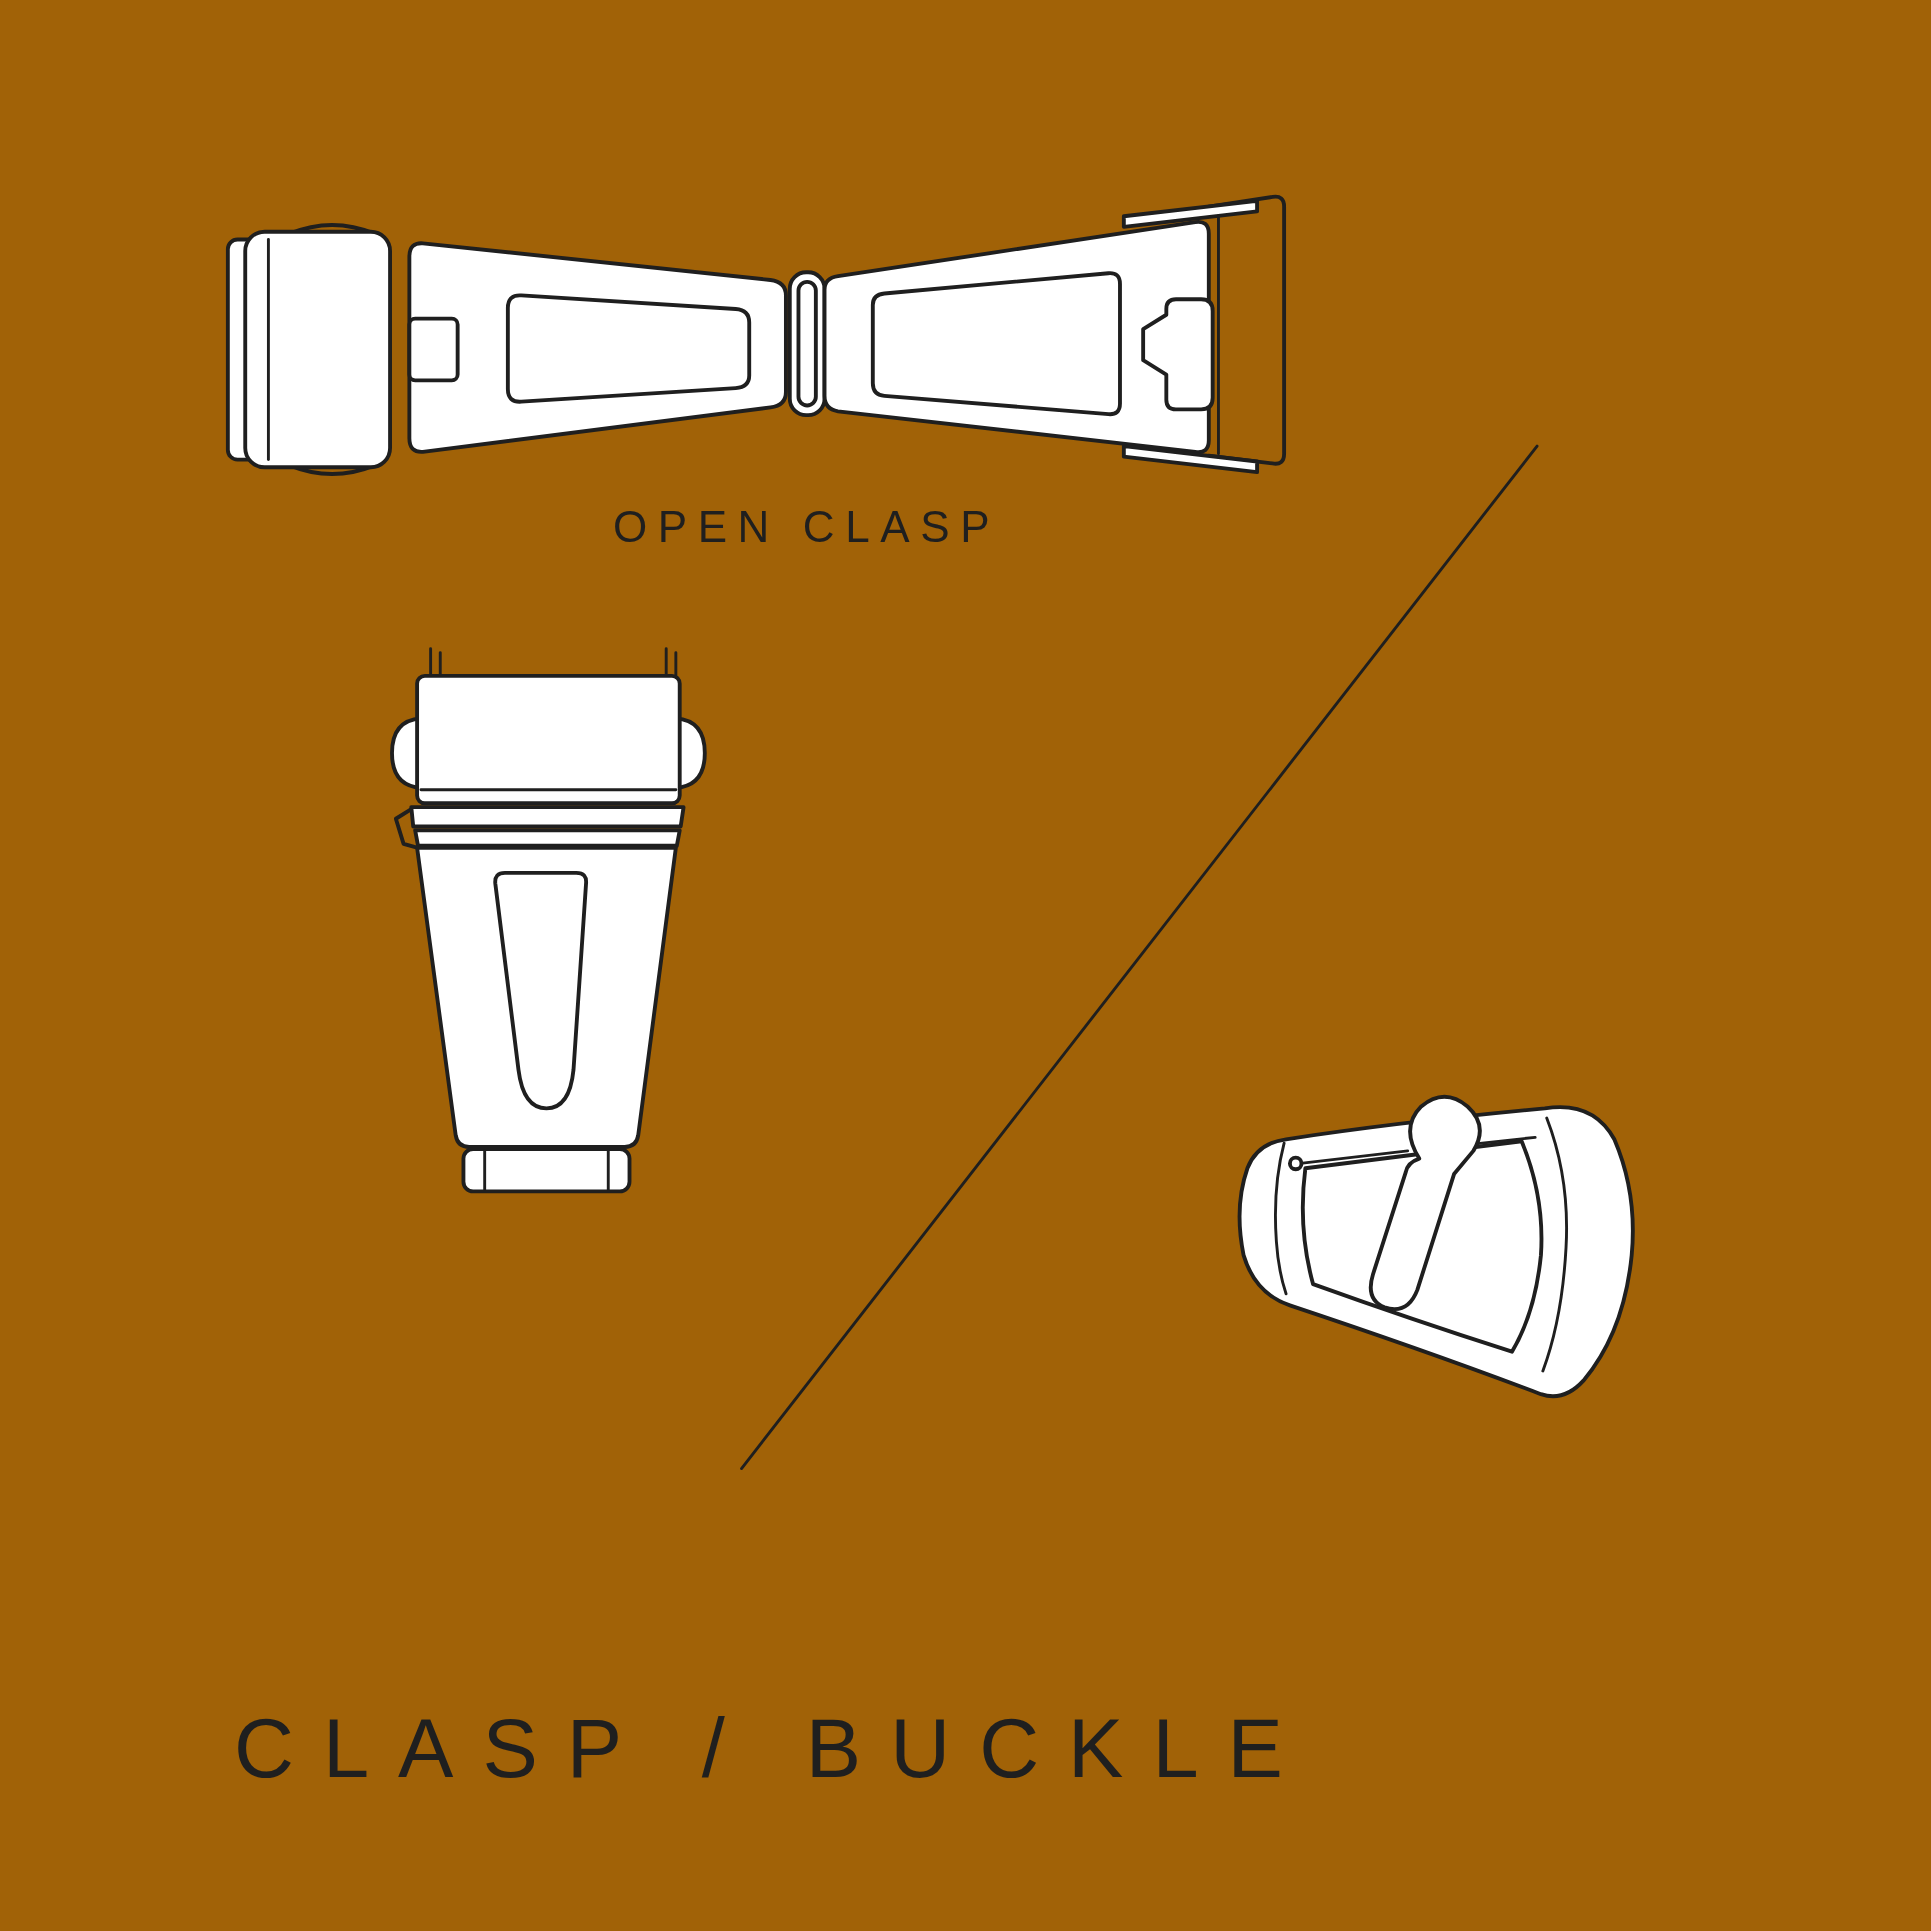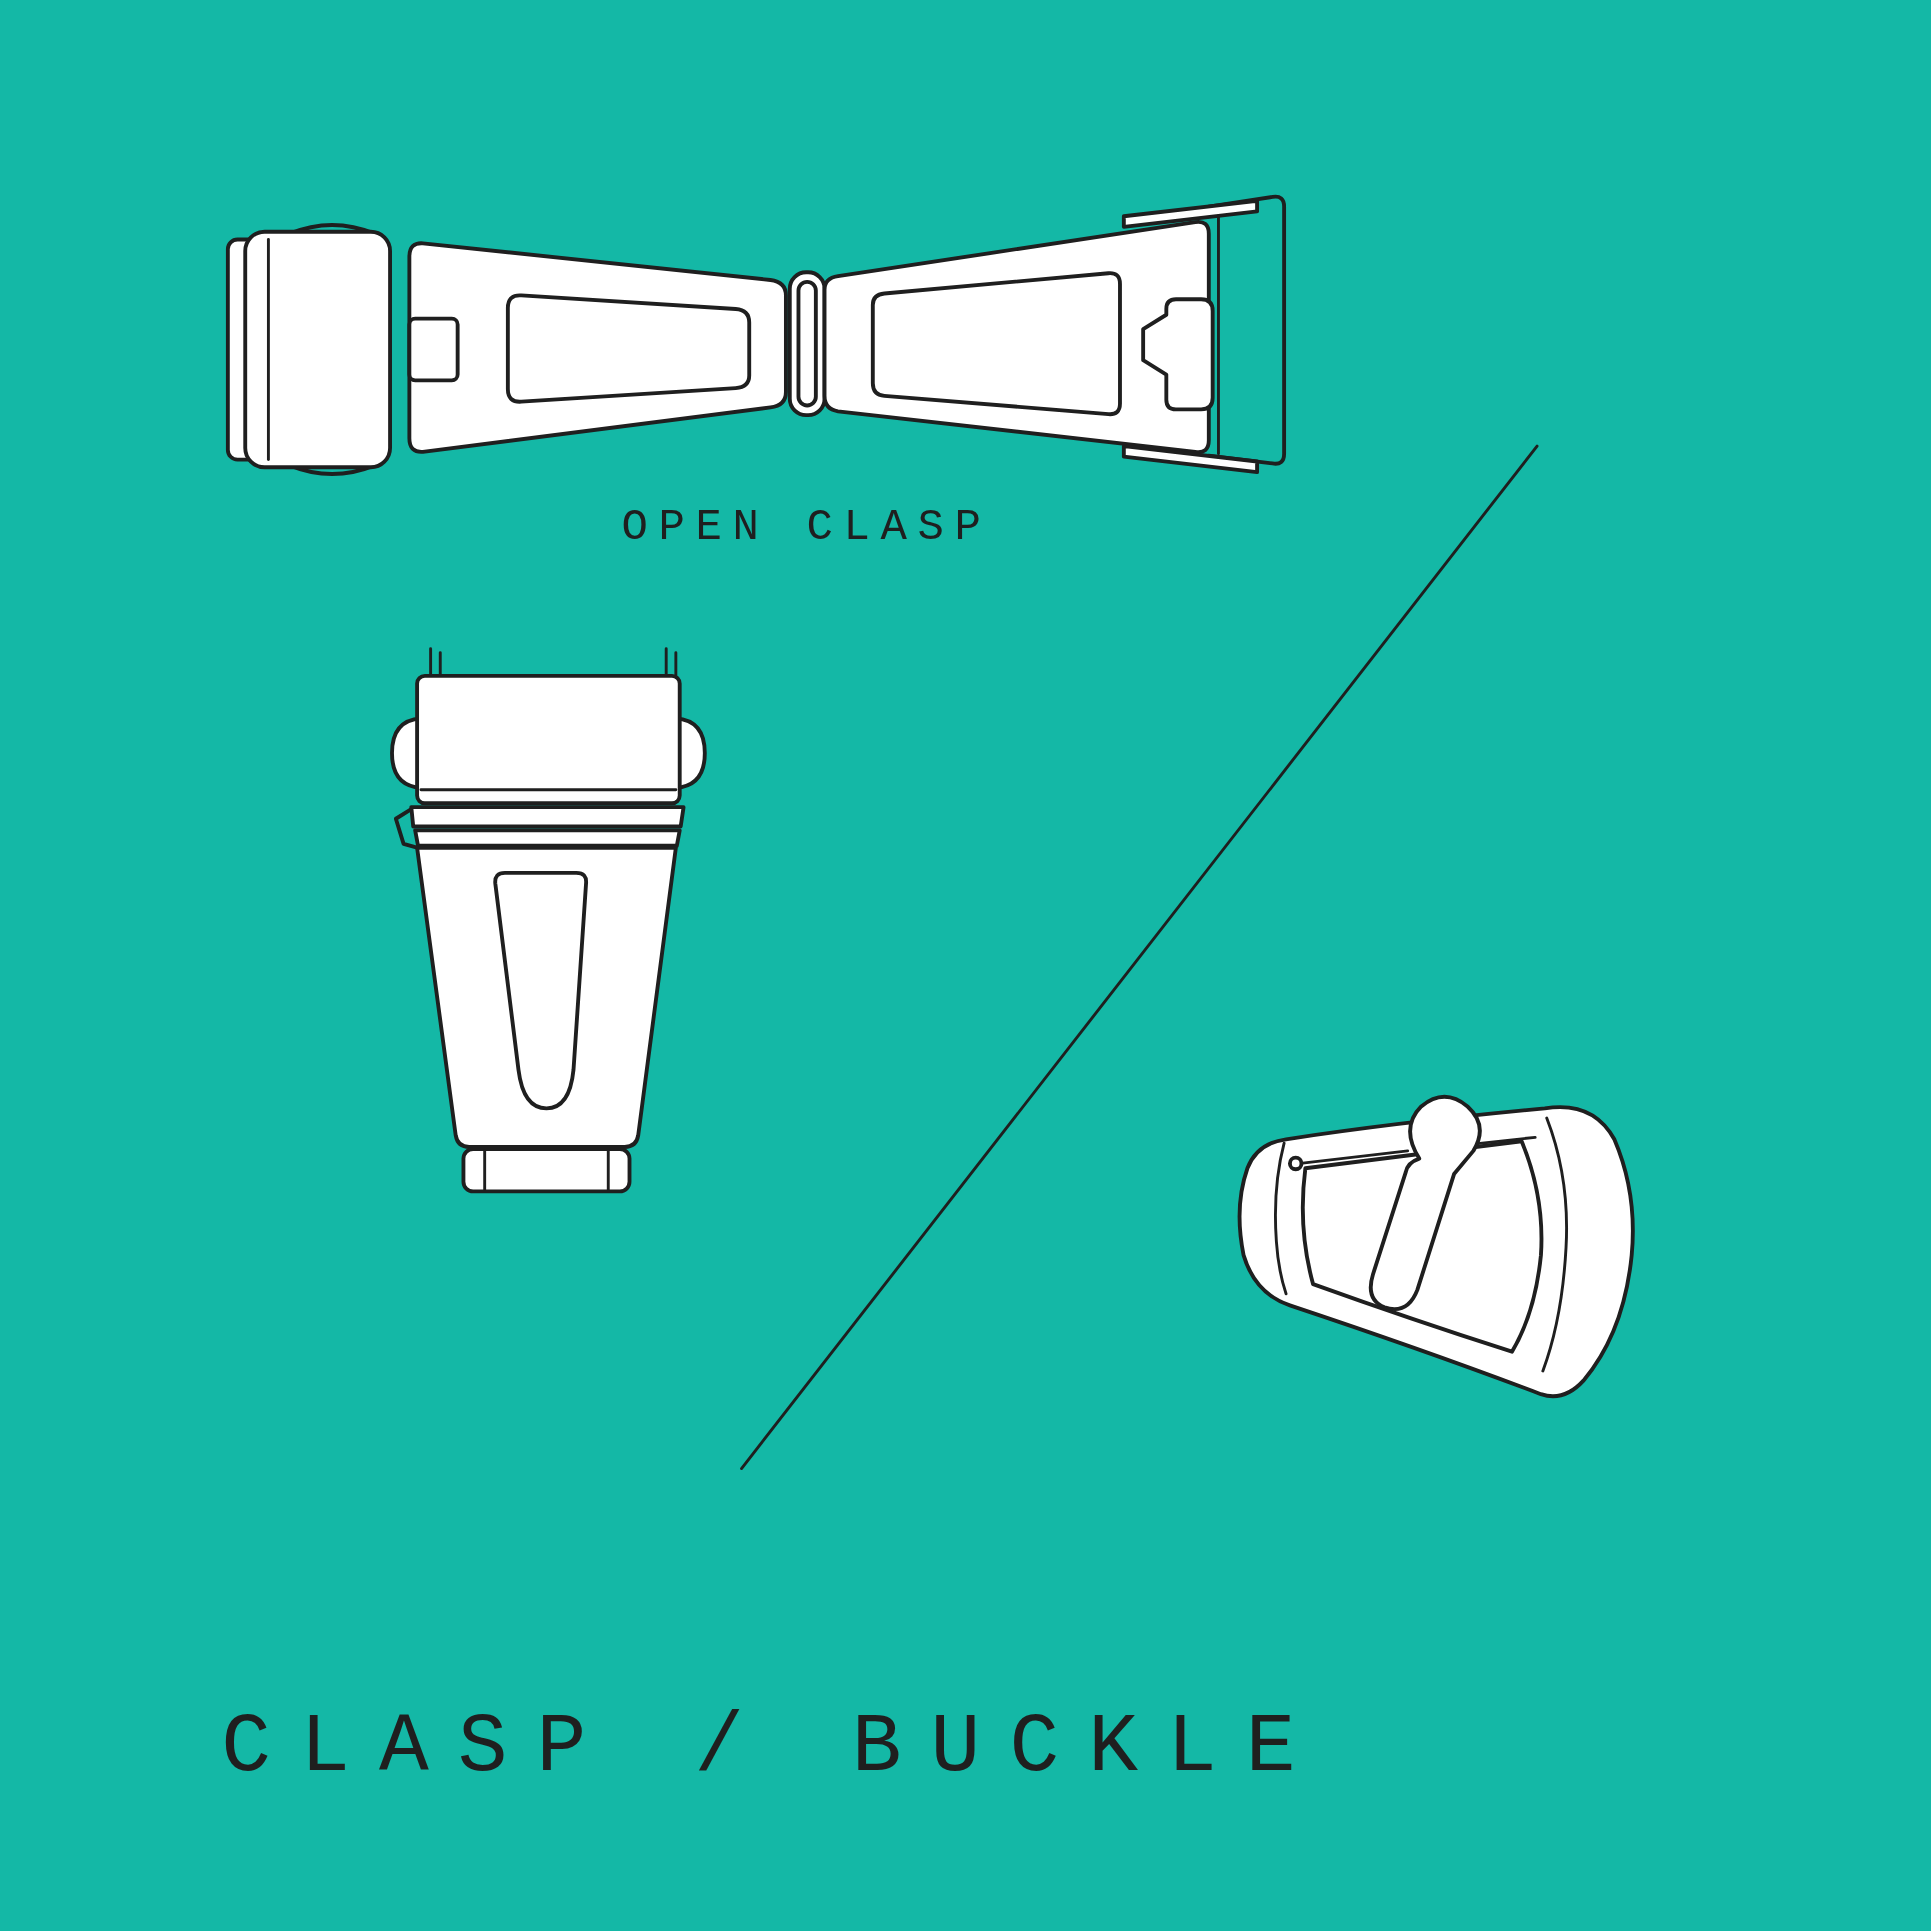--- a/index.html
+++ b/index.html
@@ -7,22 +7,22 @@
     padding: 0;
     background: #ffffff;
   }
   :root {
     --ink: #1f1f1f;
   }
   .stage {
     position: relative;
     width: 1931px;
     height: 1931px;
-    background: #14b8a6;
-    font-family: Liberation Mono, monospace;
+    background: #a16207;
+    font-family: Liberation Sans, sans-serif;
     overflow: hidden;
   }
   .art {
     position: absolute;
     inset: 0;
     width: 1931px;
     height: 1931px;
   }
   
   .s {

